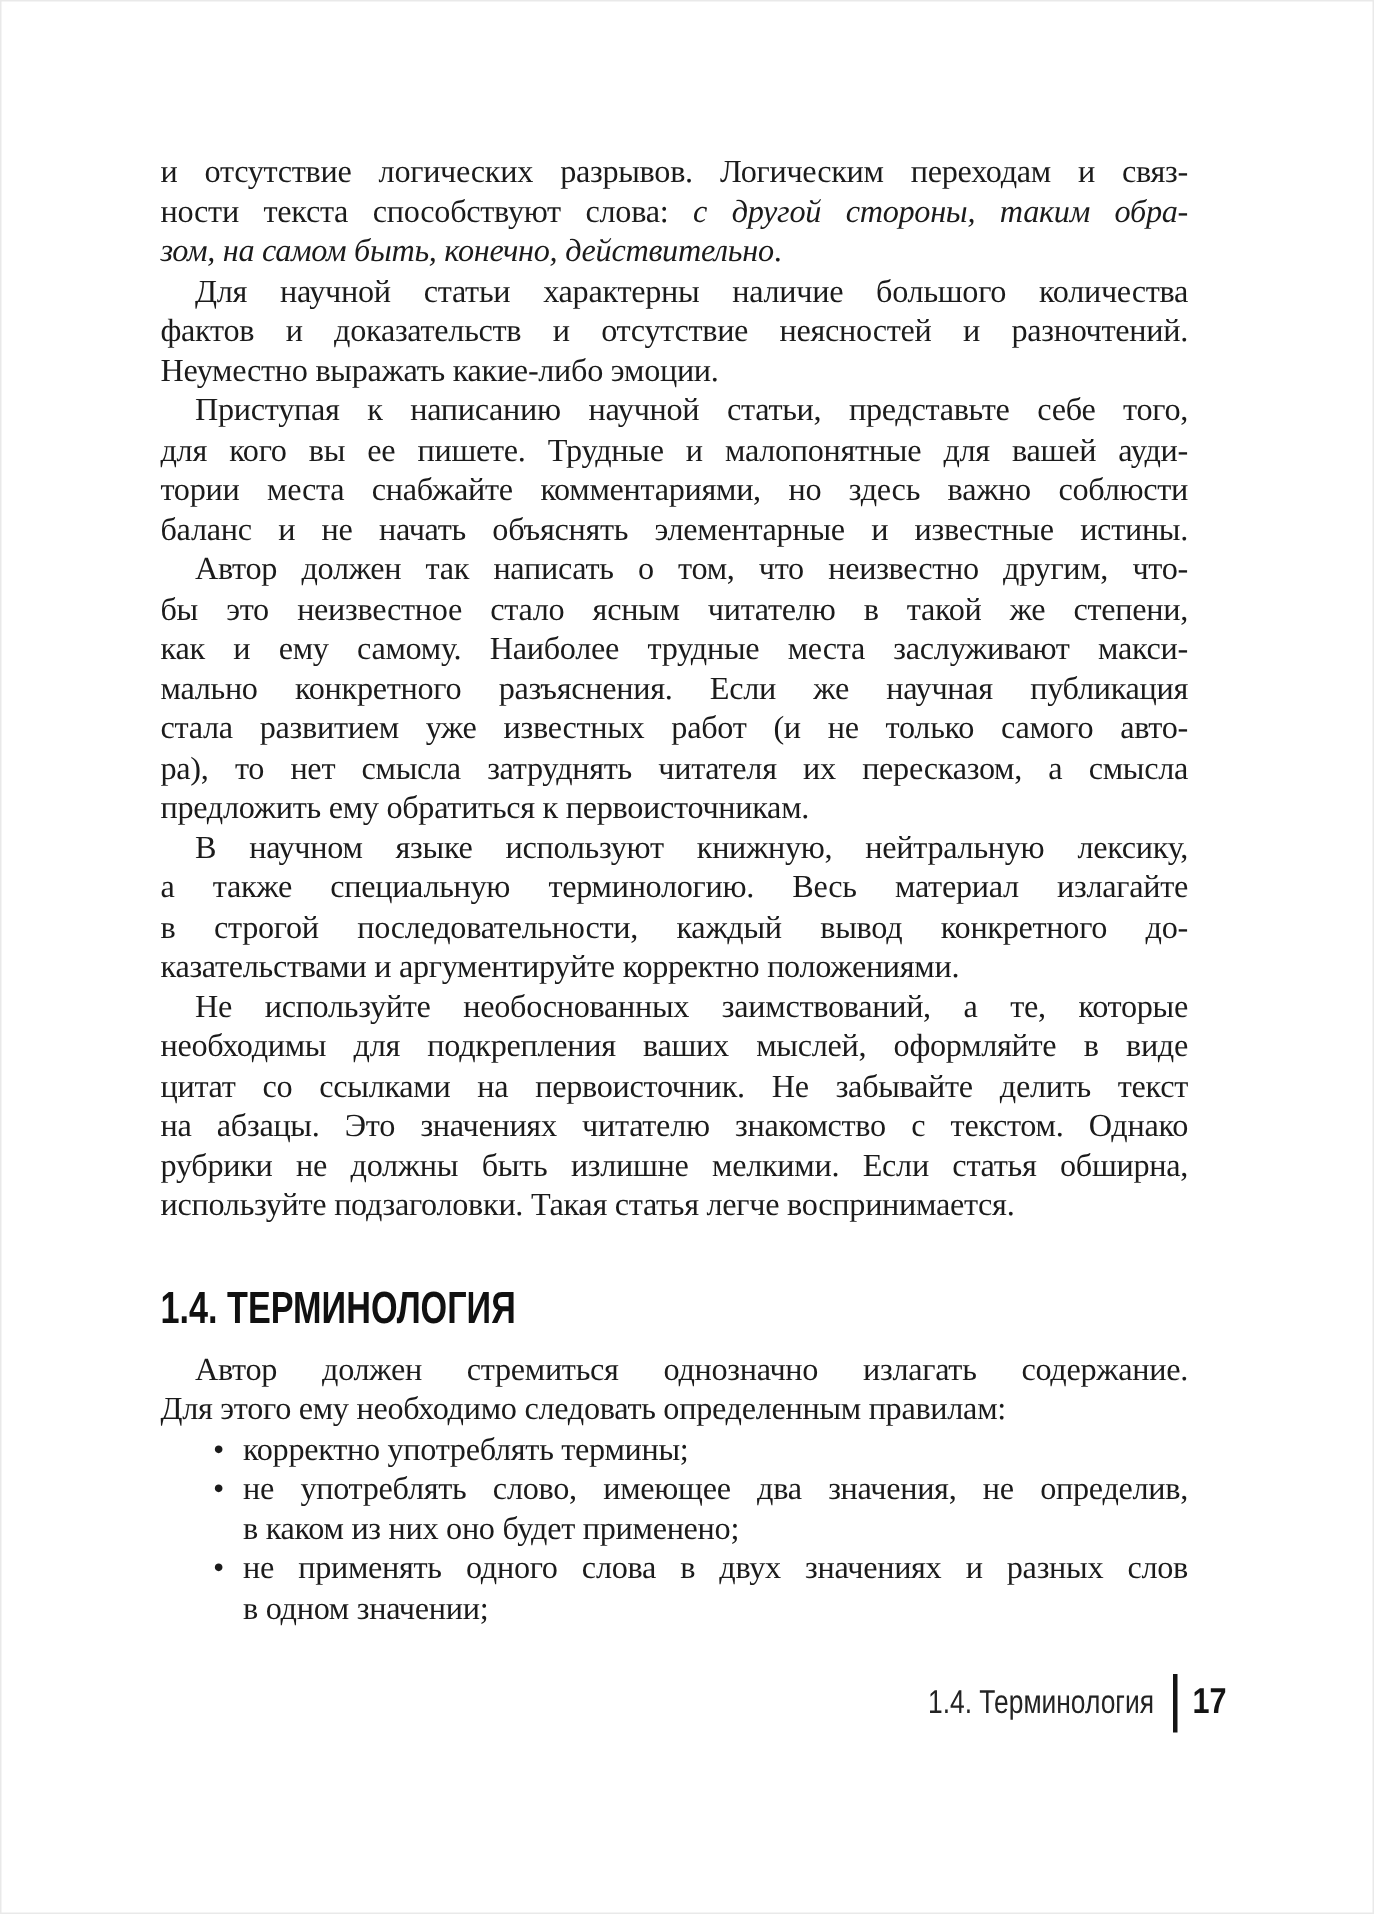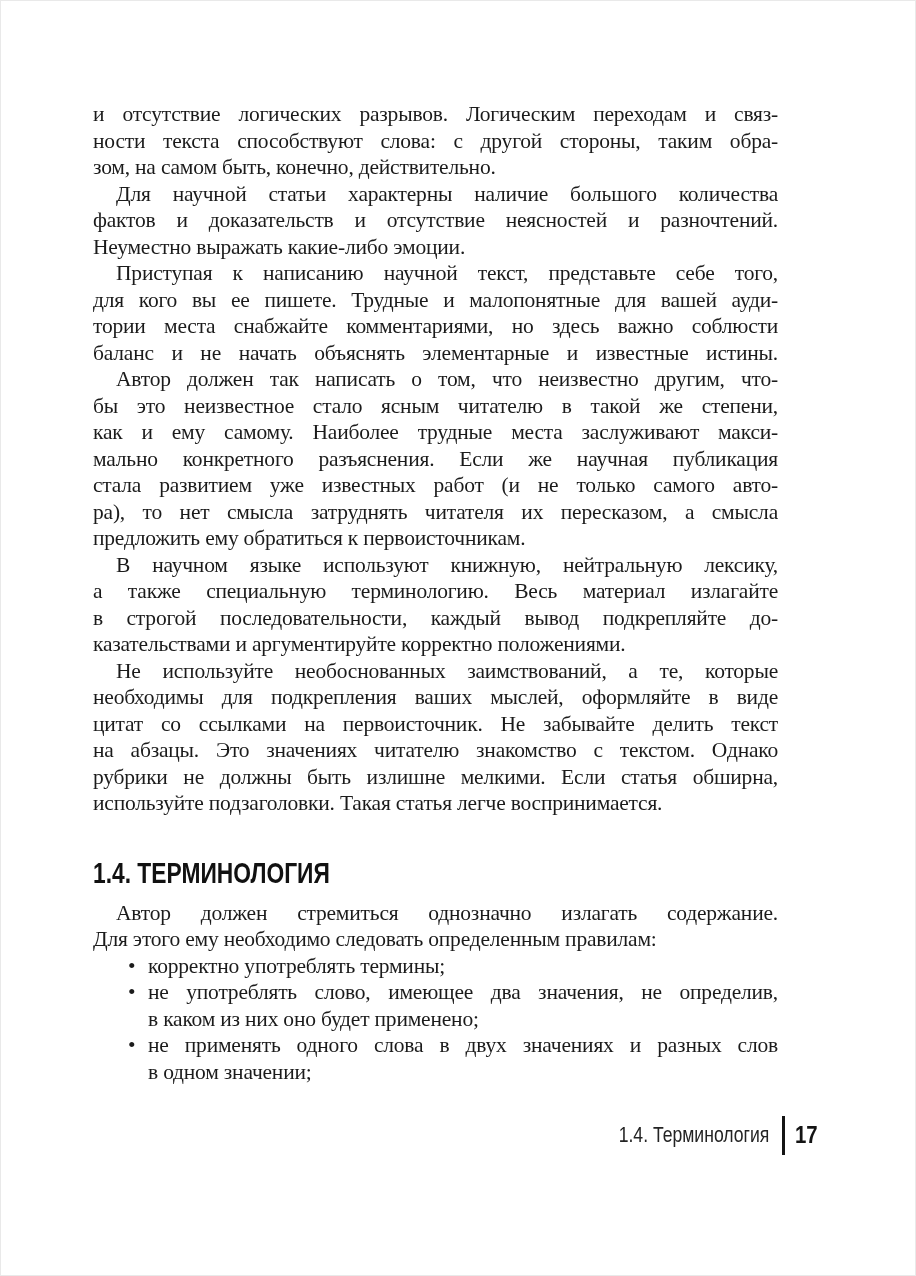--- a/index.html
+++ b/index.html
@@ -8,39 +8,39 @@
     width: 916px;
     height: 1276px;
     background: #ffffff;
     overflow: hidden;
     box-shadow: inset 0 0 0 1px #e9e9e9;
     font-family: "Liberation Serif", "DejaVu Serif", serif;
     color: #1b1b1b;
   }
   .text-column {
     position: absolute;
-    left: 93px;
+    left: 107px;
     top: 101px;
     width: 685px;
   }
   .para { margin: 0; }
   .line {
     font-size: 21.5px;
     line-height: 26.5px;
     letter-spacing: -0.2px;
     text-align: justify;
     text-align-last: justify;
     white-space: normal;
   }
   .line.last {
     text-align: left;
     text-align-last: left;
   }
   .line.indent { text-indent: 23px; }
-  .it { }
+  .it { font-style: italic; }
   .heading {
     font-family: "Liberation Sans", "DejaVu Sans", sans-serif;
     font-weight: bold;
     font-size: 30px;
     line-height: 34px;
     color: #111111;
     margin: 39px 0 10px 0;
     transform: scaleX(0.76);
     transform-origin: left center;
     white-space: nowrap;
@@ -94,38 +94,38 @@
         <div class="line"><span>и отсутствие логических разрывов. Логическим переходам и связ-</span></div>
         <div class="line"><span>ности текста способствуют слова: </span><span class="it">с другой стороны, таким обра-</span></div>
         <div class="line last"><span class="it">зом, на самом быть, конечно, действительно</span><span>.</span></div>
       </div>
       <div class="para">
         <div class="line indent"><span>Для научной статьи характерны наличие большого количества</span></div>
         <div class="line"><span>фактов и доказательств и отсутствие неясностей и разночтений.</span></div>
         <div class="line last"><span>Неуместно выражать какие-либо эмоции.</span></div>
       </div>
       <div class="para">
-        <div class="line indent"><span>Приступая к написанию научной текст, представьте себе того,</span></div>
+        <div class="line indent"><span>Приступая к написанию научной статьи, представьте себе того,</span></div>
         <div class="line"><span>для кого вы ее пишете. Трудные и малопонятные для вашей ауди-</span></div>
         <div class="line"><span>тории места снабжайте комментариями, но здесь важно соблюсти</span></div>
         <div class="line"><span>баланс и не начать объяснять элементарные и известные истины.</span></div>
       </div>
       <div class="para">
         <div class="line indent"><span>Автор должен так написать о том, что неизвестно другим, что-</span></div>
         <div class="line"><span>бы это неизвестное стало ясным читателю в такой же степени,</span></div>
         <div class="line"><span>как и ему самому. Наиболее трудные места заслуживают макси-</span></div>
         <div class="line"><span>мально конкретного разъяснения. Если же научная публикация</span></div>
         <div class="line"><span>стала развитием уже известных работ (и не только самого авто-</span></div>
         <div class="line"><span>ра), то нет смысла затруднять читателя их пересказом, а смысла</span></div>
         <div class="line last"><span>предложить ему обратиться к первоисточникам.</span></div>
       </div>
       <div class="para">
         <div class="line indent"><span>В научном языке используют книжную, нейтральную лексику,</span></div>
         <div class="line"><span>а также специальную терминологию. Весь материал излагайте</span></div>
-        <div class="line"><span>в строгой последовательности, каждый вывод подкрепляйте до-</span></div>
+        <div class="line"><span>в строгой последовательности, каждый вывод конкретного до-</span></div>
         <div class="line last"><span>казательствами и аргументируйте корректно положениями.</span></div>
       </div>
       <div class="para">
         <div class="line indent"><span>Не используйте необоснованных заимствований, а те, которые</span></div>
         <div class="line"><span>необходимы для подкрепления ваших мыслей, оформляйте в виде</span></div>
         <div class="line"><span>цитат со ссылками на первоисточник. Не забывайте делить текст</span></div>
         <div class="line"><span>на абзацы. Это значениях читателю знакомство с текстом. Однако</span></div>
         <div class="line"><span>рубрики не должны быть излишне мелкими. Если статья обширна,</span></div>
         <div class="line last"><span>используйте подзаголовки. Такая статья легче воспринимается.</span></div>
       </div>

